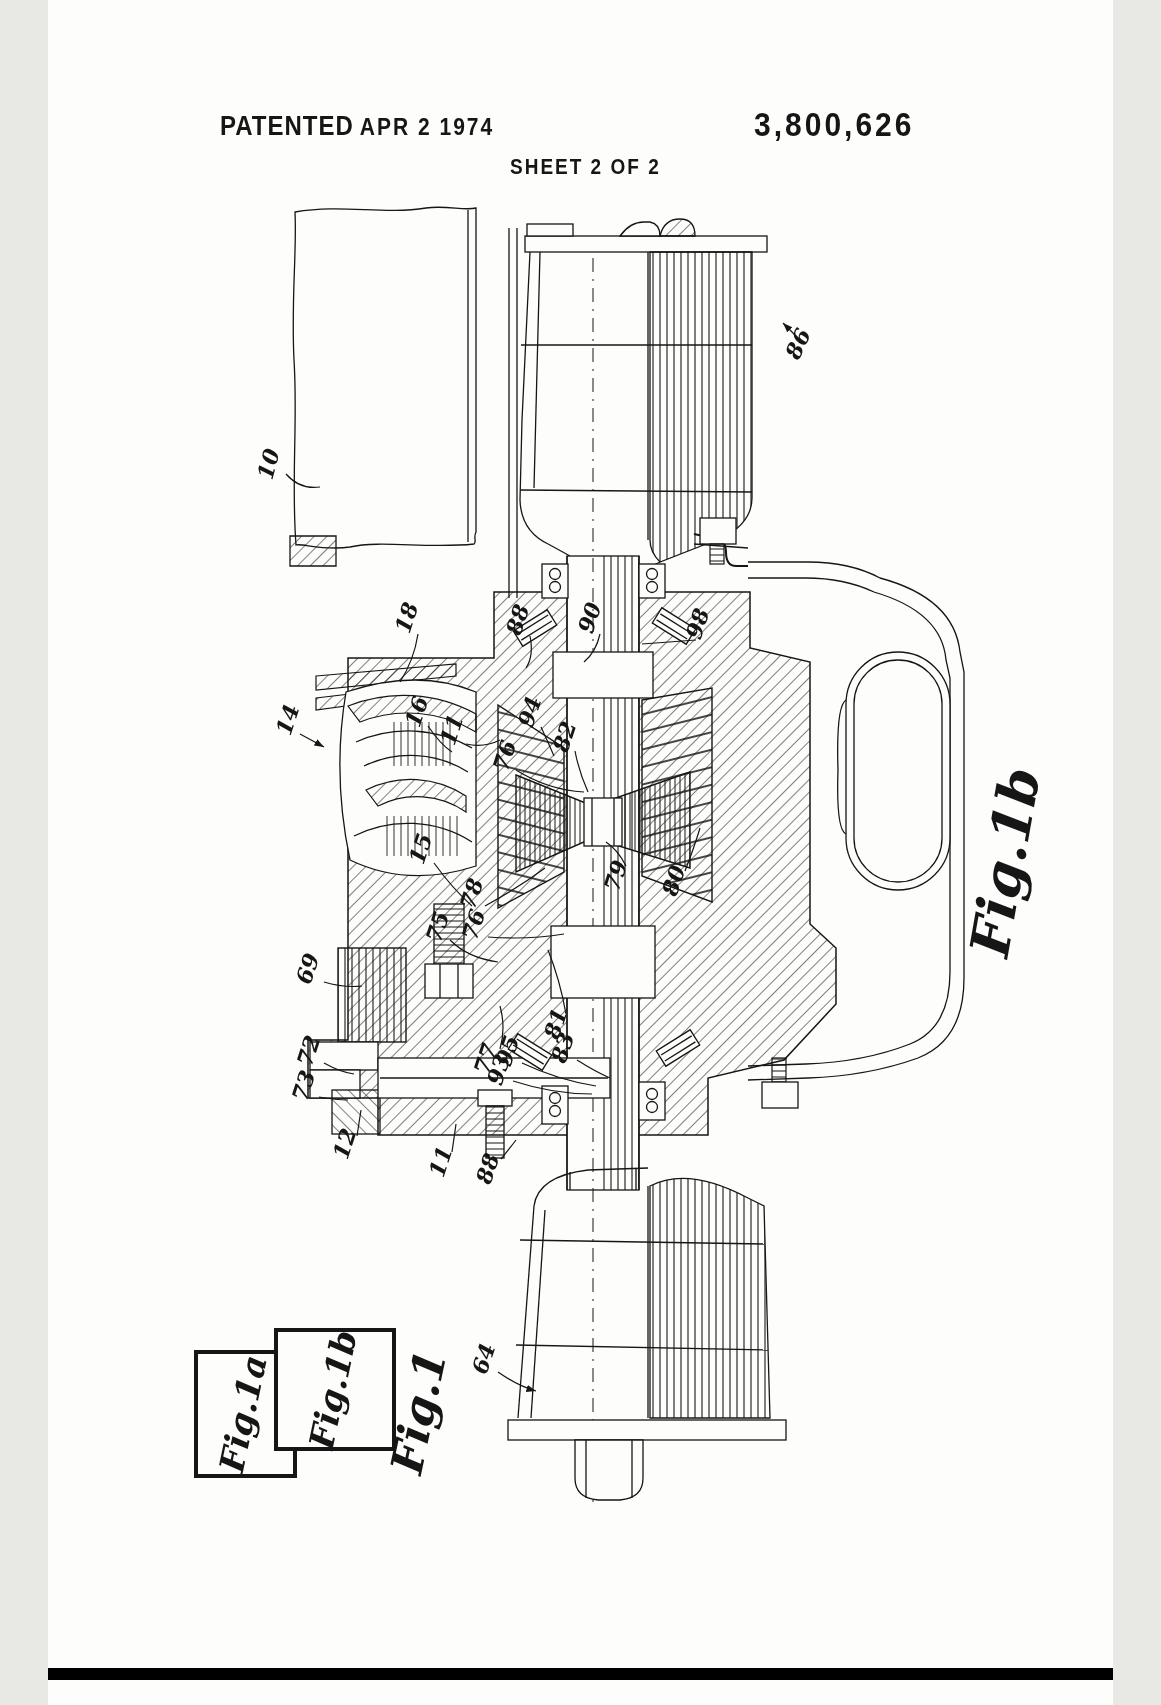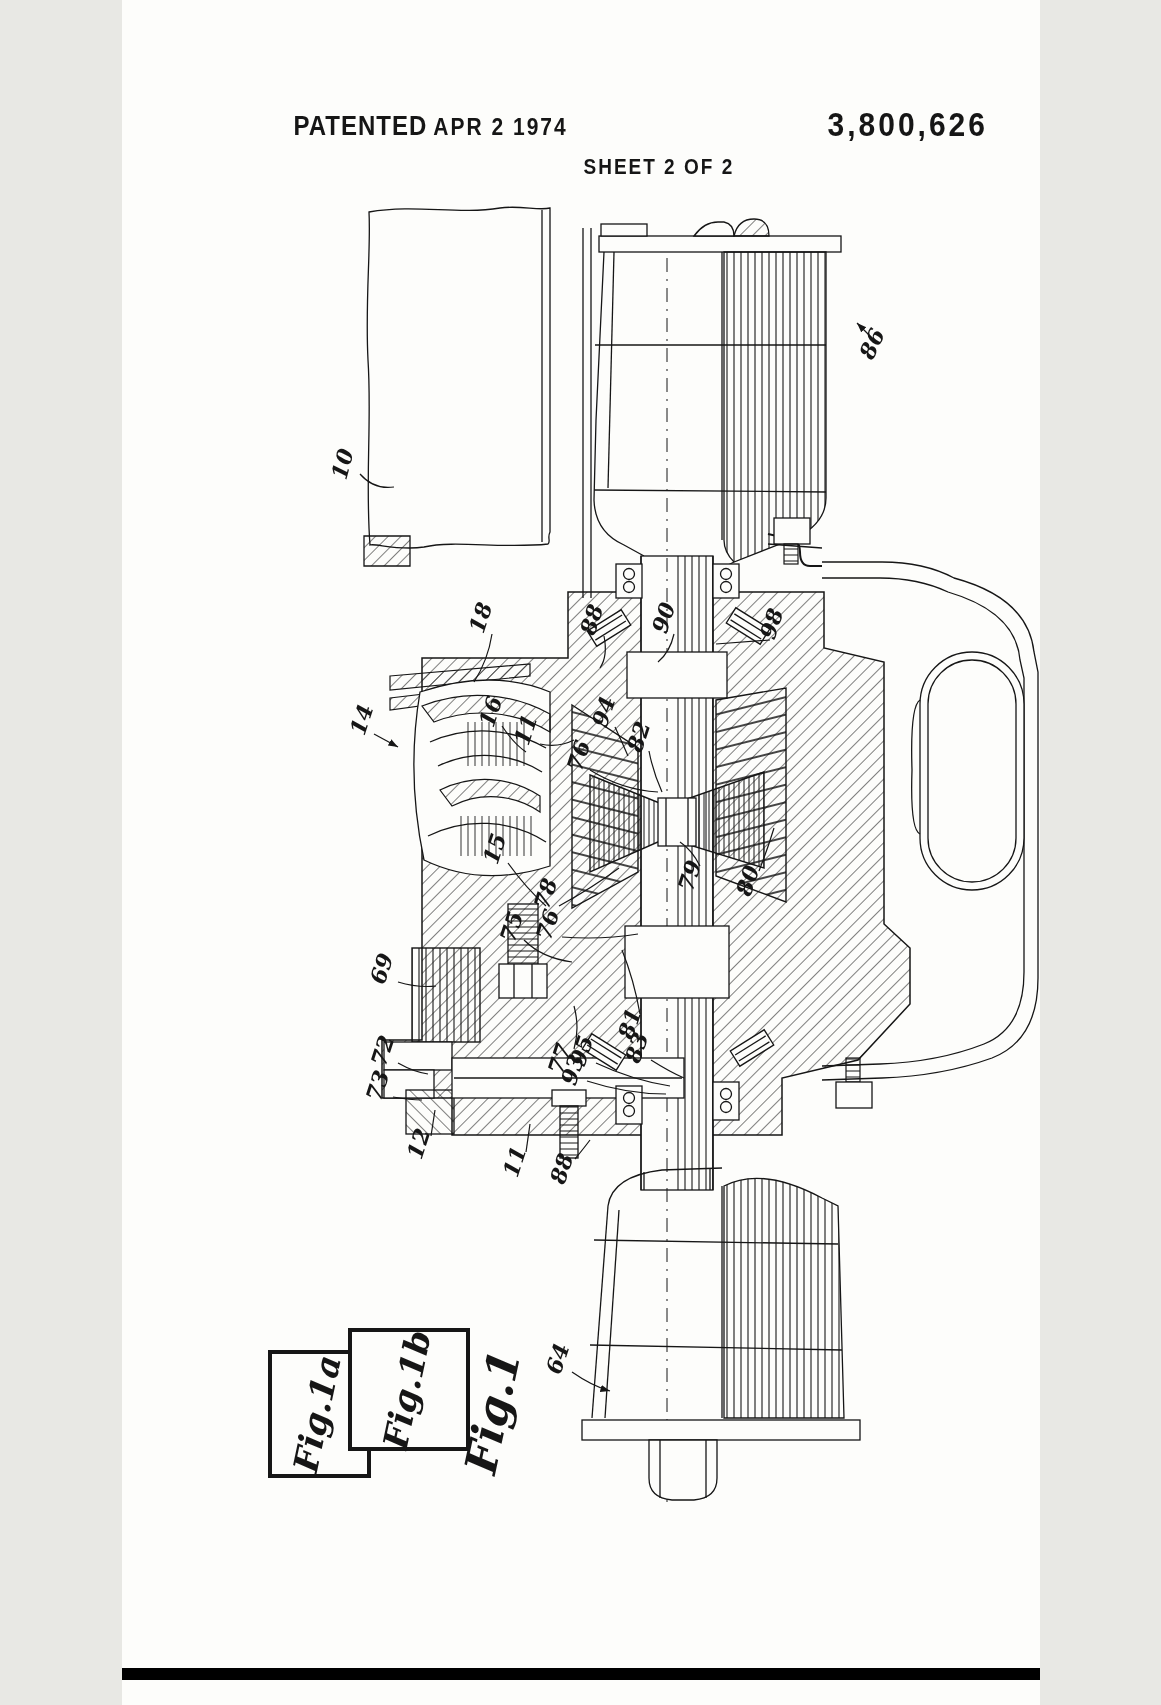--- a/index.html
+++ b/index.html
@@ -1,18 +1,18 @@
 <!DOCTYPE html>
 <html><head>
 <meta charset="utf-8">
 <style>
   html,body{margin:0;padding:0;background:#e8e8e4;}
   .page{
     position:relative;
-    width:918px;height:1705px;
+    width:1065px;height:1705px;
     margin:0 auto;
     background:#fdfdfb;
     overflow:hidden;
     font-family:"Liberation Sans", sans-serif;
     color:#161616;
   }
   .hdr-left{
     position:absolute;left:172px;top:112px;
     font-size:24px;font-weight:bold;letter-spacing:1px;
     transform:scaleY(1.15);

